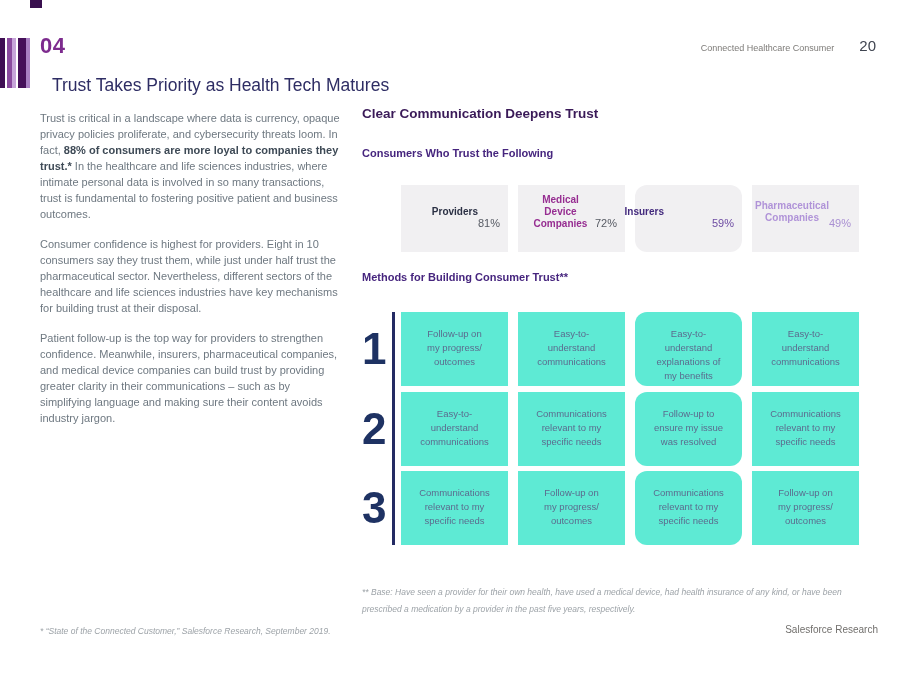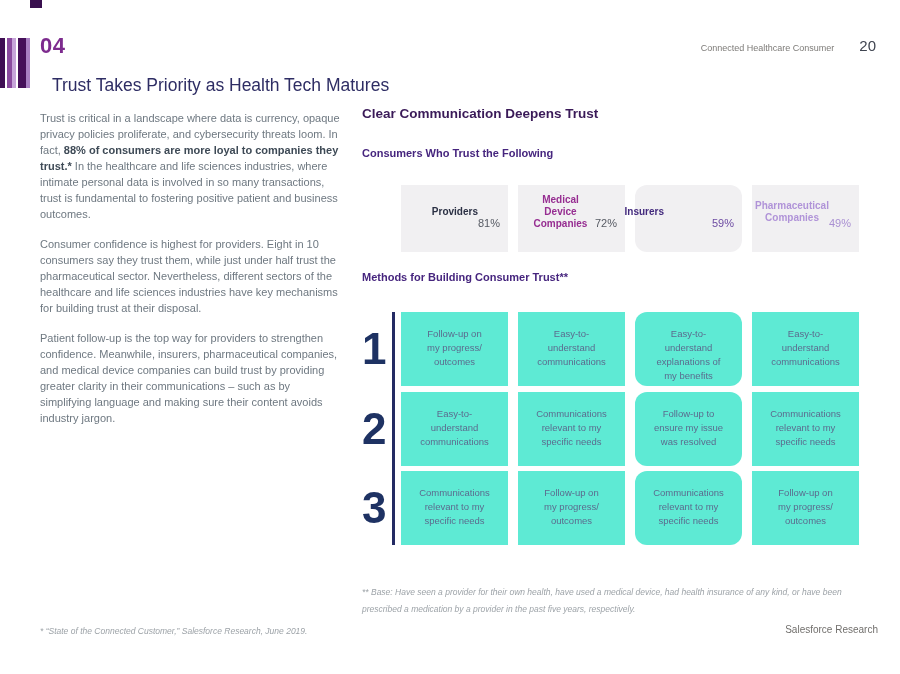--- a/index.html
+++ b/index.html
@@ -142,16 +142,16 @@
     <div class="g-row r2">
       <div class="rank">3</div>
       <div class="cell c0">Communications relevant to my specific needs</div>
       <div class="cell c1">Follow-up on my&nbsp;progress/ outcomes</div>
       <div class="cell c2">Communications relevant to my specific needs</div>
       <div class="cell c3">Follow-up on my&nbsp;progress/ outcomes</div>
     </div>
   </div>
 
   <div class="fn-right">** Base: Have seen a provider for their own health, have used a medical device, had health insurance of any kind, or have been prescribed a medication by a provider in the past five years, respectively.</div>
-  <div class="fn-left">* “State of the Connected Customer,” Salesforce Research, June 2019.</div>
+  <div class="fn-left">* “State of the Connected Customer,” Salesforce Research, September 2019.</div>
   <div class="footer-brand">Salesforce Research</div>
 
 </div>
 
 </body></html>

